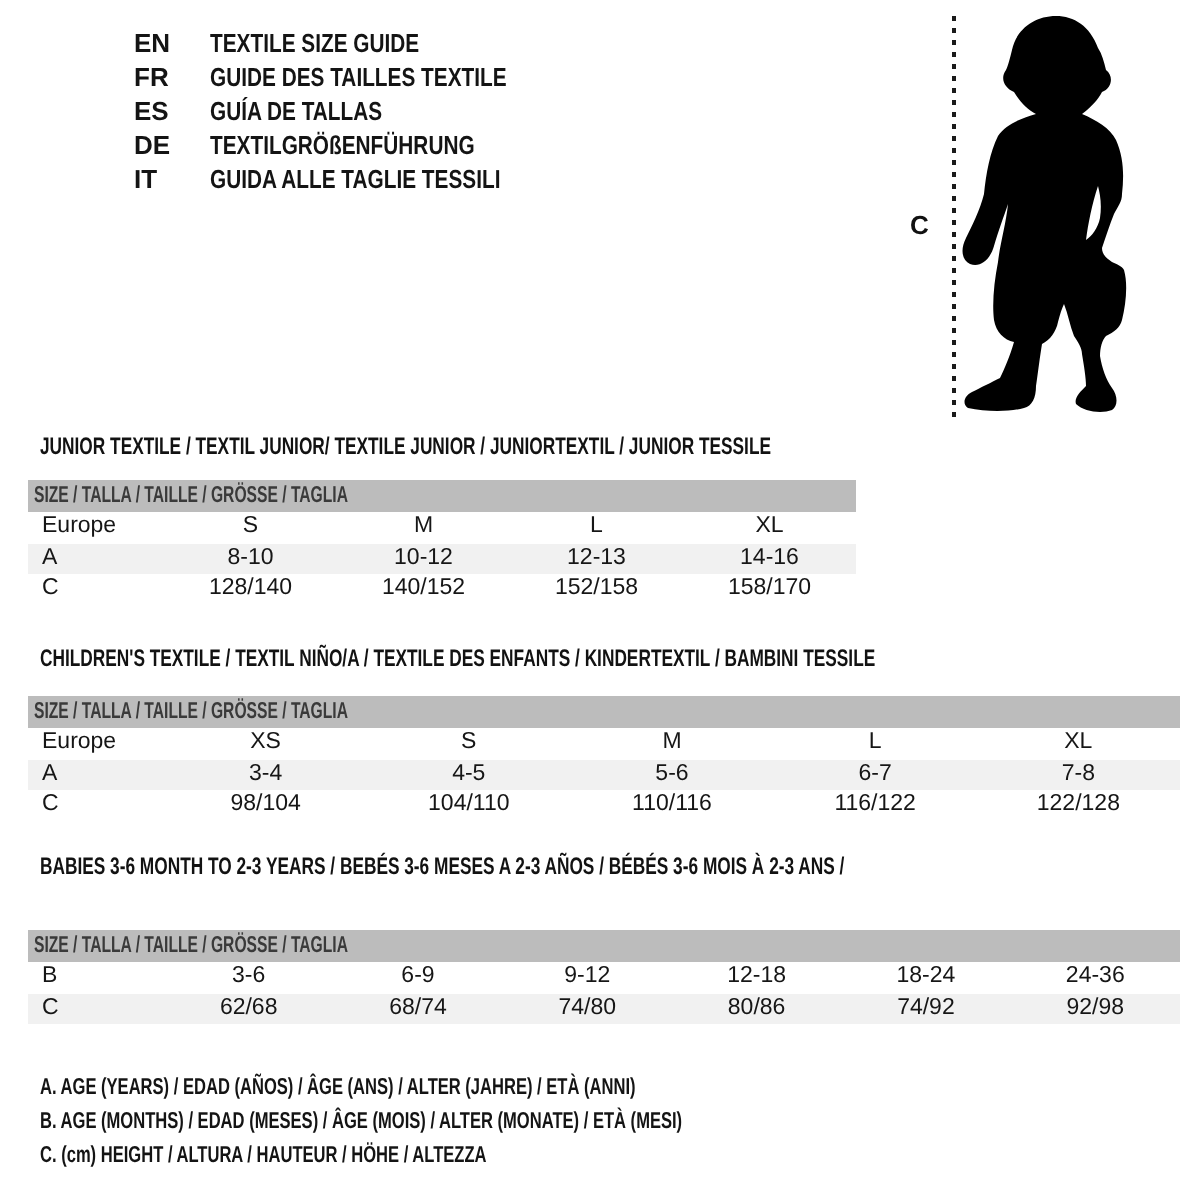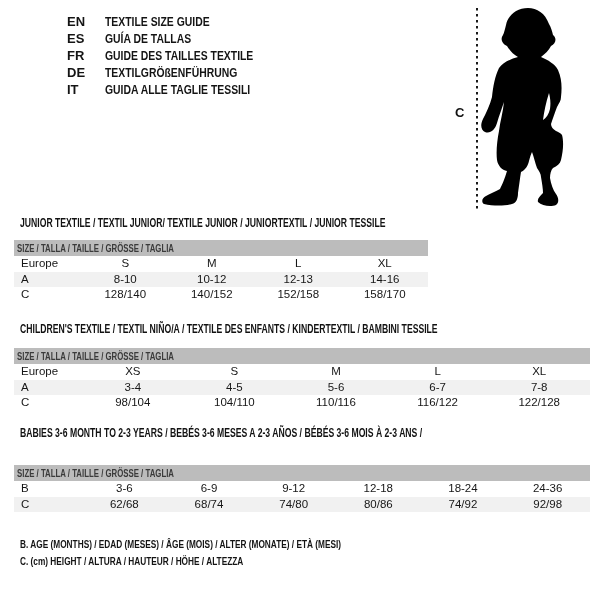--- a/index.html
+++ b/index.html
@@ -37,24 +37,24 @@
   .note-line{height:17.2px;line-height:17.2px;font-size:11.5px;font-weight:bold;}
 </style>
 </head>
 <body>
 
 <div class="lang-block">
   <div class="lang-row">
     <span class="lang-code">EN</span><span class="cond-h">TEXTILE SIZE GUIDE</span>
   </div>
   <div class="lang-row">
+    <span class="lang-code">FR</span><span class="cond-h">GUIDE DES TAILLES TEXTILE</span>
+  </div>
+  <div class="lang-row">
     <span class="lang-code">ES</span><span class="cond-h">GUÍA DE TALLAS</span>
-  </div>
-  <div class="lang-row">
-    <span class="lang-code">FR</span><span class="cond-h">GUIDE DES TAILLES TEXTILE</span>
   </div>
   <div class="lang-row">
     <span class="lang-code">DE</span><span class="cond-h">TEXTILGRÖßENFÜHRUNG</span>
   </div>
   <div class="lang-row">
     <span class="lang-code">IT</span><span class="cond-h">GUIDA ALLE TAGLIE TESSILI</span>
   </div>
 </div>
 
 <svg class="figure-svg" viewBox="450 0 150 215">
@@ -231,15 +231,16 @@
           <td>74/80</td>
           <td>80/86</td>
           <td>74/92</td>
           <td>92/98</td>
         </tr>
       </tbody>
   </table>
 </section>
 
 <div class="notes-block">
+  <div class="note-line"><span class="cond">A. AGE (YEARS) / EDAD (AÑOS) / ÂGE (ANS) / ALTER (JAHRE) / ETÀ (ANNI)</span></div>
   <div class="note-line"><span class="cond">B. AGE (MONTHS) / EDAD (MESES) / ÂGE (MOIS) / ALTER (MONATE) / ETÀ (MESI)</span></div>
   <div class="note-line"><span class="cond">C. (cm) HEIGHT / ALTURA / HAUTEUR / HÖHE / ALTEZZA</span></div>
 </div>
 
 </body></html>

